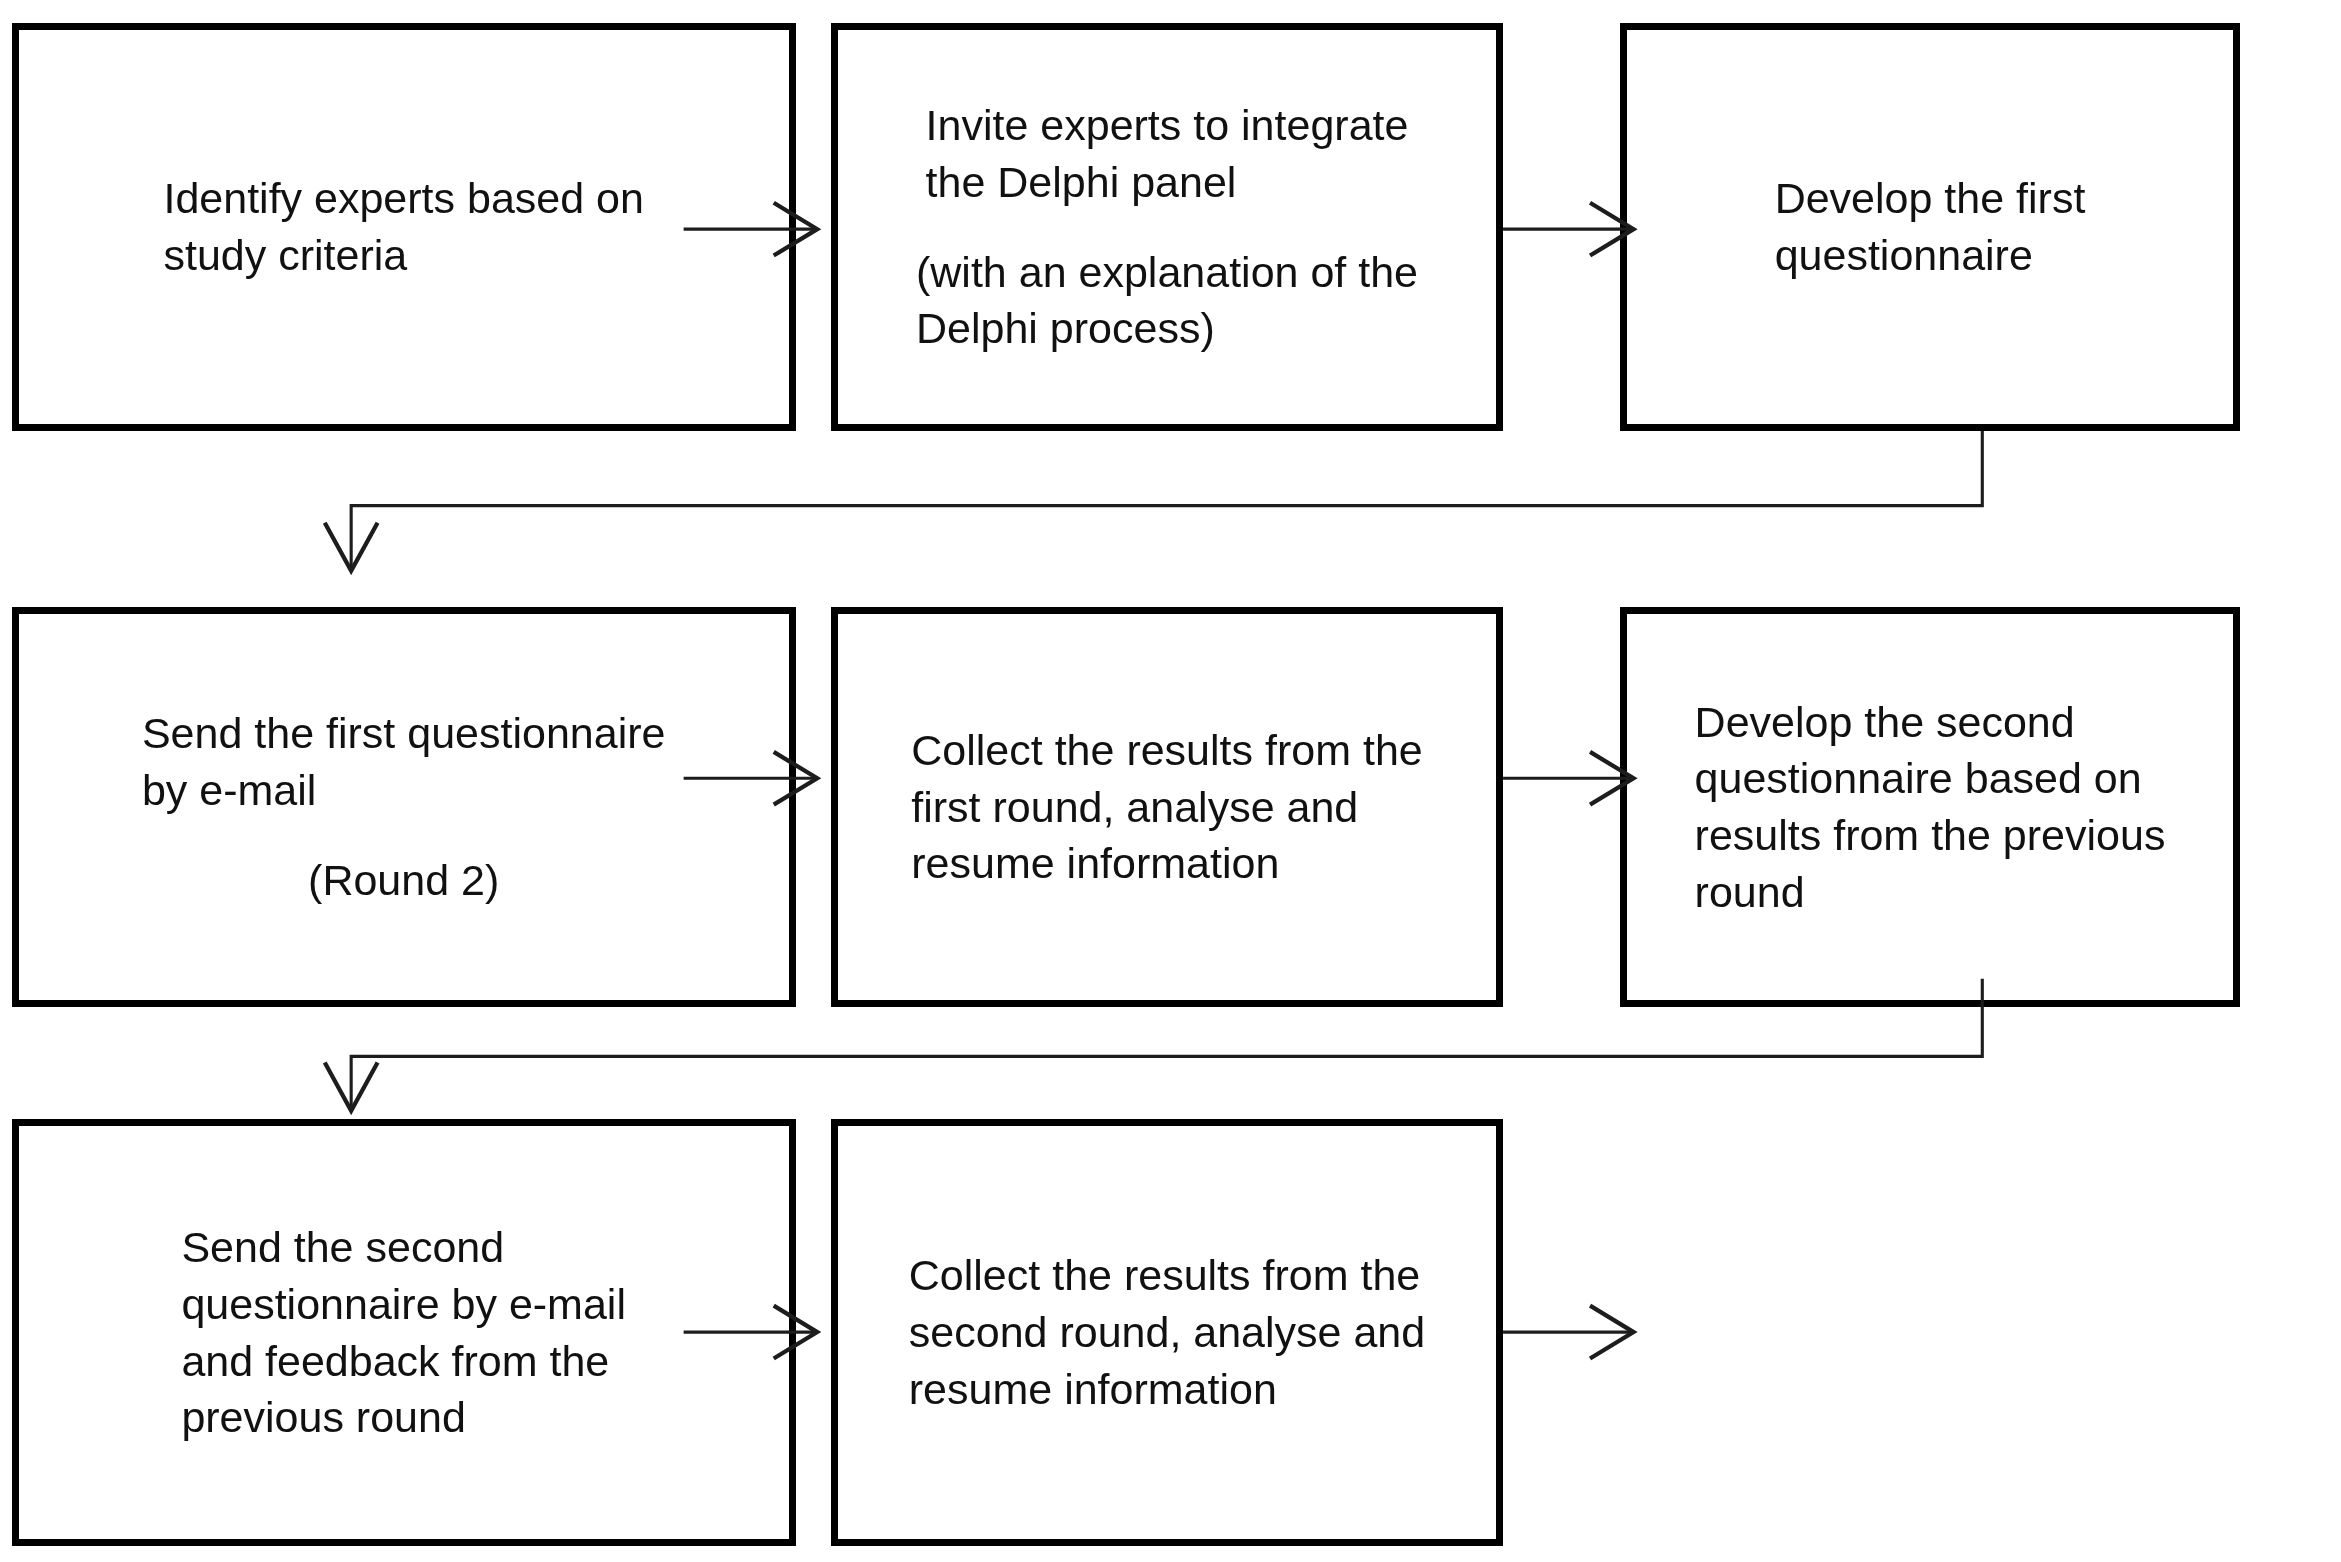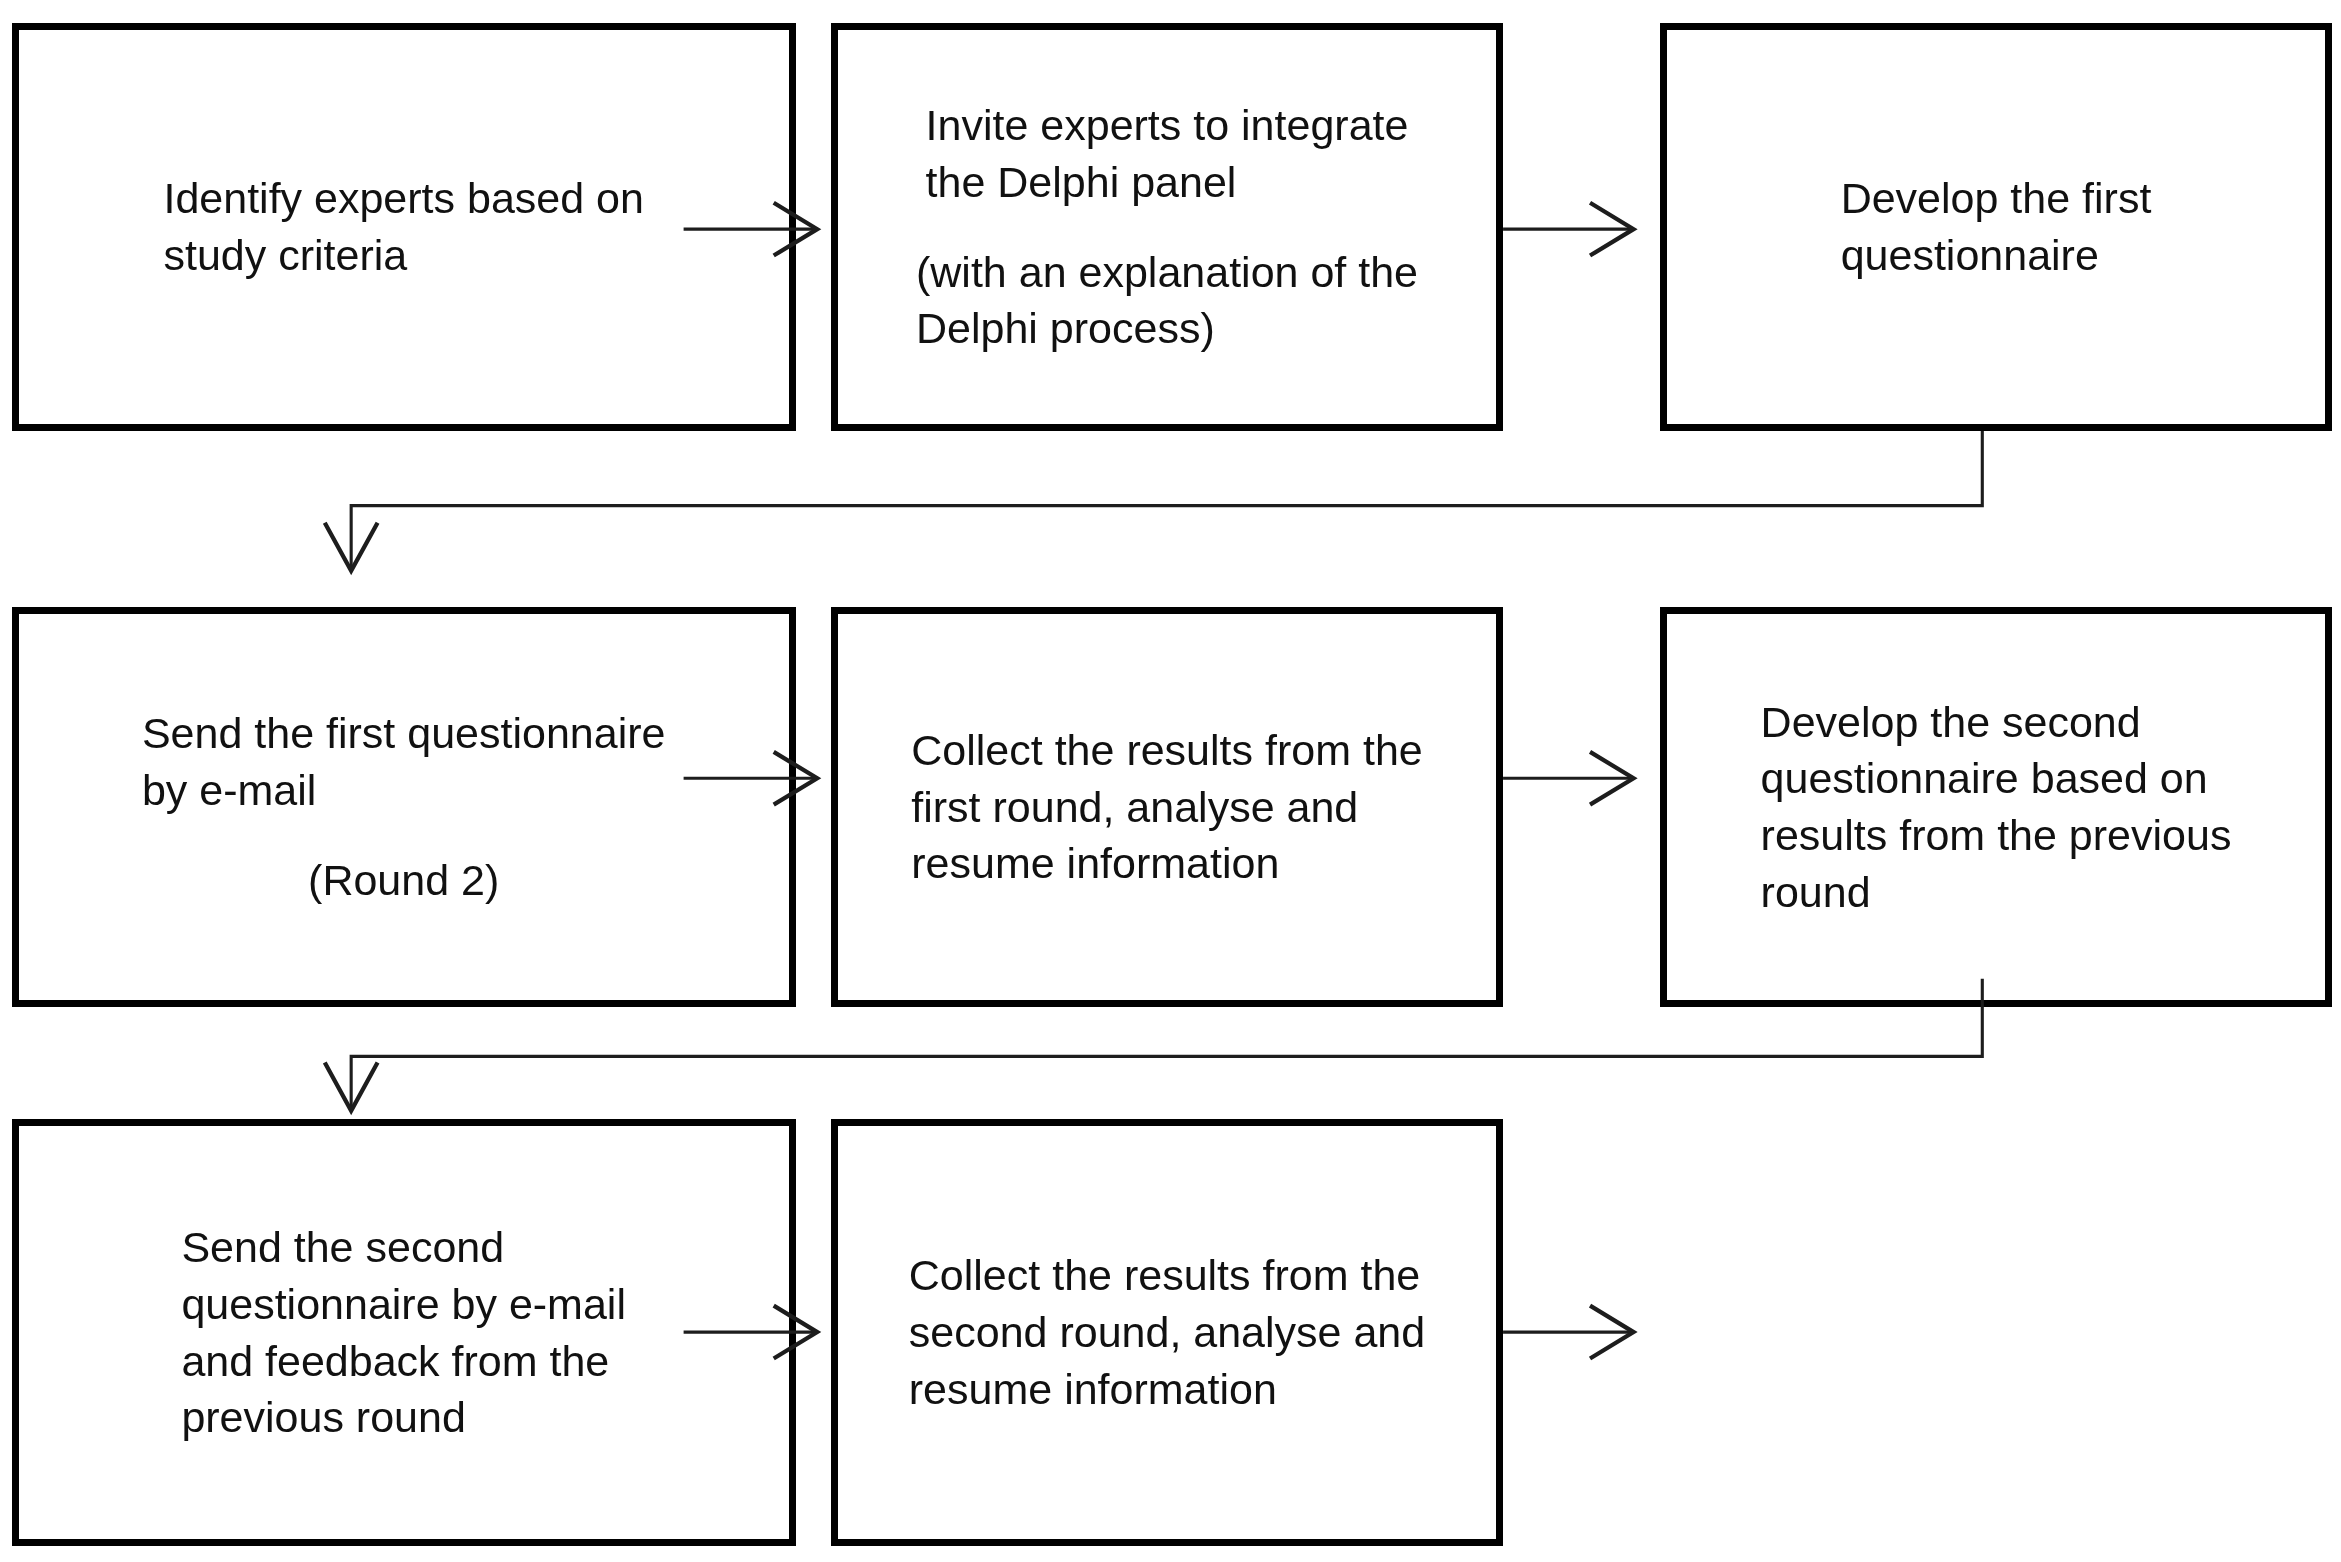--- a/index.html
+++ b/index.html
@@ -32,21 +32,21 @@
     white-space:pre;
     font-size:43px;
     line-height:1.32;
     color:var(--text);
   }
   .box p.sub{margin-top:33px;}
   .box p:empty{display:none;margin:0;}
   
   .c1{left:11.7px;width:784px;}
   .c2{left:831px;width:672px;}
-  .c3{left:1660px;width:672px;}
+  .c3{left:1620px;width:620px;}
   
   .r1{top:23px;height:408px;}
   .r2{top:579px;height:400px;margin-top:28px;}
   .r3{top:1119px;height:427px;}
   svg.wires{
     position:absolute;left:0;top:0;width:2342px;height:1562px;
     pointer-events:none;
   }
   svg.wires .shaft{stroke:var(--connector);stroke-width:4;fill:none;}
   svg.wires .head{stroke:var(--connector);stroke-width:5.5;fill:none;stroke-linejoin:miter;}

